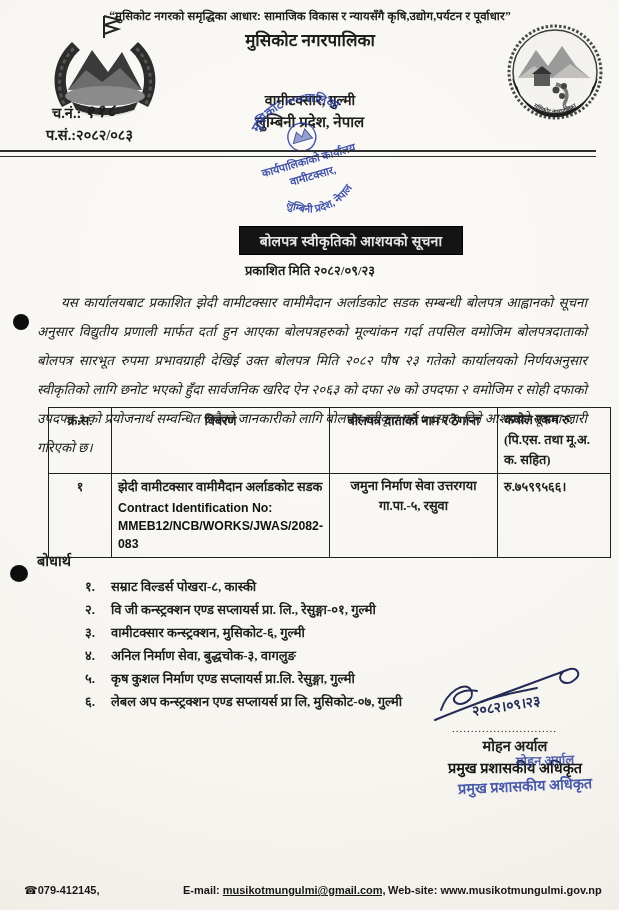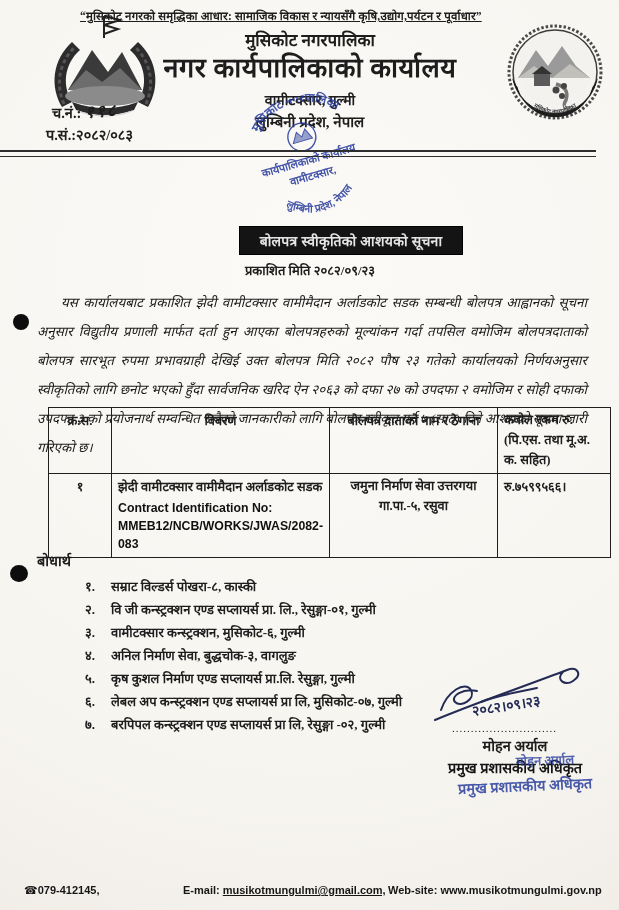--- a/index.html
+++ b/index.html
@@ -6,21 +6,21 @@
   #page{
     position:relative;
     width:619px;height:910px;
     background:
       radial-gradient(circle at 50% 30%, #fbfaf7 0%, #f7f5f0 70%, #f1eee8 100%);
     font-family:"Liberation Serif","DejaVu Serif",serif;
     color:#1d1d1d;
     overflow:hidden;
   }
   .abs{position:absolute;}
-  .slogan{left:80px;top:8px;width:460px;font-size:11.5px;font-weight:bold;text-align:left;letter-spacing:.2px;text-decoration:underline;}
+  .slogan{left:80px;top:8px;width:460px;font-size:11.5px;font-weight:bold;text-align:center;letter-spacing:.2px;}
   .muni{left:150px;top:28px;width:320px;font-size:17px;font-weight:bold;text-align:center;}
   .office{left:110px;top:48px;width:400px;font-size:27px;font-weight:bold;text-align:center;letter-spacing:.5px;}
   .addr1{left:210px;top:90px;width:200px;font-size:14px;font-weight:bold;text-align:center;}
   .addr2{left:210px;top:111px;width:200px;font-size:15px;font-weight:bold;text-align:center;}
   .chalani{left:52px;top:100px;font-size:14.5px;font-weight:bold;}
   .chalani .hand{font-family:"DejaVu Sans",sans-serif;font-style:italic;font-size:17px;display:inline-block;transform:rotate(-4deg) translateY(-1px);letter-spacing:2px;}
   .pasan{left:46px;top:124px;font-size:14.5px;font-weight:bold;}
   .rule{left:0px;top:150px;width:596px;height:4px;border-top:2.5px solid #2e2e2e;border-bottom:1.2px solid #2e2e2e;}
   .punch{background:#0d0d0d;border-radius:50%;}
   .title-box{
@@ -112,21 +112,20 @@
       </text>
       <path id="sealSub" d="M20,74 A36,36 0 0 0 82,74" fill="none"></path>
       <text font-size="6" fill="#3d3d3d" font-weight="bold">
         <textPath href="#sealSub" startOffset="50%" text-anchor="middle">मुसिकोट नगरपालिका</textPath>
       </text>
     </svg>
   </div>
 
   <div class="abs slogan">“मुसिकोट नगरको समृद्धिका आधार: सामाजिक विकास र न्यायसँगै कृषि,उद्योग,पर्यटन र पूर्वाधार”</div>
   <div class="abs muni">मुसिकोट नगरपालिका</div>
-  <div class="abs office">नगर कार्यपालिकाको कार्यालय</div>
   <div class="abs addr1">वामीटक्सार, गुल्मी</div>
   <div class="abs addr2">लुम्बिनी प्रदेश, नेपाल</div>
 
   <div class="abs chalani">
     <span>च.नं.:</span>
     <span class="hand">११८</span>
   </div>
   <div class="abs pasan">प.सं.:२०८२/०८३</div>
 
   <div class="abs hdr-stamp">
@@ -194,23 +193,20 @@
   </div>
   <div class="abs bodh-item" style="top:646px;">
     <span class="num">४.</span><span>अनिल निर्माण सेवा, बुद्धचोक-३, वागलुङ</span>
   </div>
   <div class="abs bodh-item" style="top:669px;">
     <span class="num">५.</span><span>कृष कुशल निर्माण एण्ड सप्लायर्स प्रा.लि. रेसुङ्गा, गुल्मी</span>
   </div>
   <div class="abs bodh-item" style="top:692px;">
     <span class="num">६.</span><span>लेबल अप कन्स्ट्रक्शन एण्ड सप्लायर्स प्रा लि, मुसिकोट-०७, गुल्मी</span>
   </div>
-  <div class="abs bodh-item" style="top:715px;">
-    <span class="num">७.</span><span>बरपिपल कन्स्ट्रक्शन एण्ड सप्लायर्स प्रा लि, रेसुङ्गा -०२, गुल्मी</span>
-  </div>
 
   <div class="abs sig-wrap">
     <svg width="180" height="90" viewBox="0 0 180 90">
       <g stroke="#242b55" stroke-width="2" fill="none" stroke-linecap="round">
         <path d="M16,52 C22,34 40,22 46,32 C51,41 36,50 30,44 C25,38 38,30 52,33"></path>
         <path d="M10,62 C48,46 100,28 142,12 C152,8 158,16 148,23 C140,29 130,21 138,14"></path>
         <path d="M56,44 C70,38 92,34 112,30"></path>
       </g>
       <text x="48" y="58" font-size="14" fill="#242b55" font-weight="bold" transform="rotate(-9 48 58)">२०८२।०९।२३</text>
     </svg>

